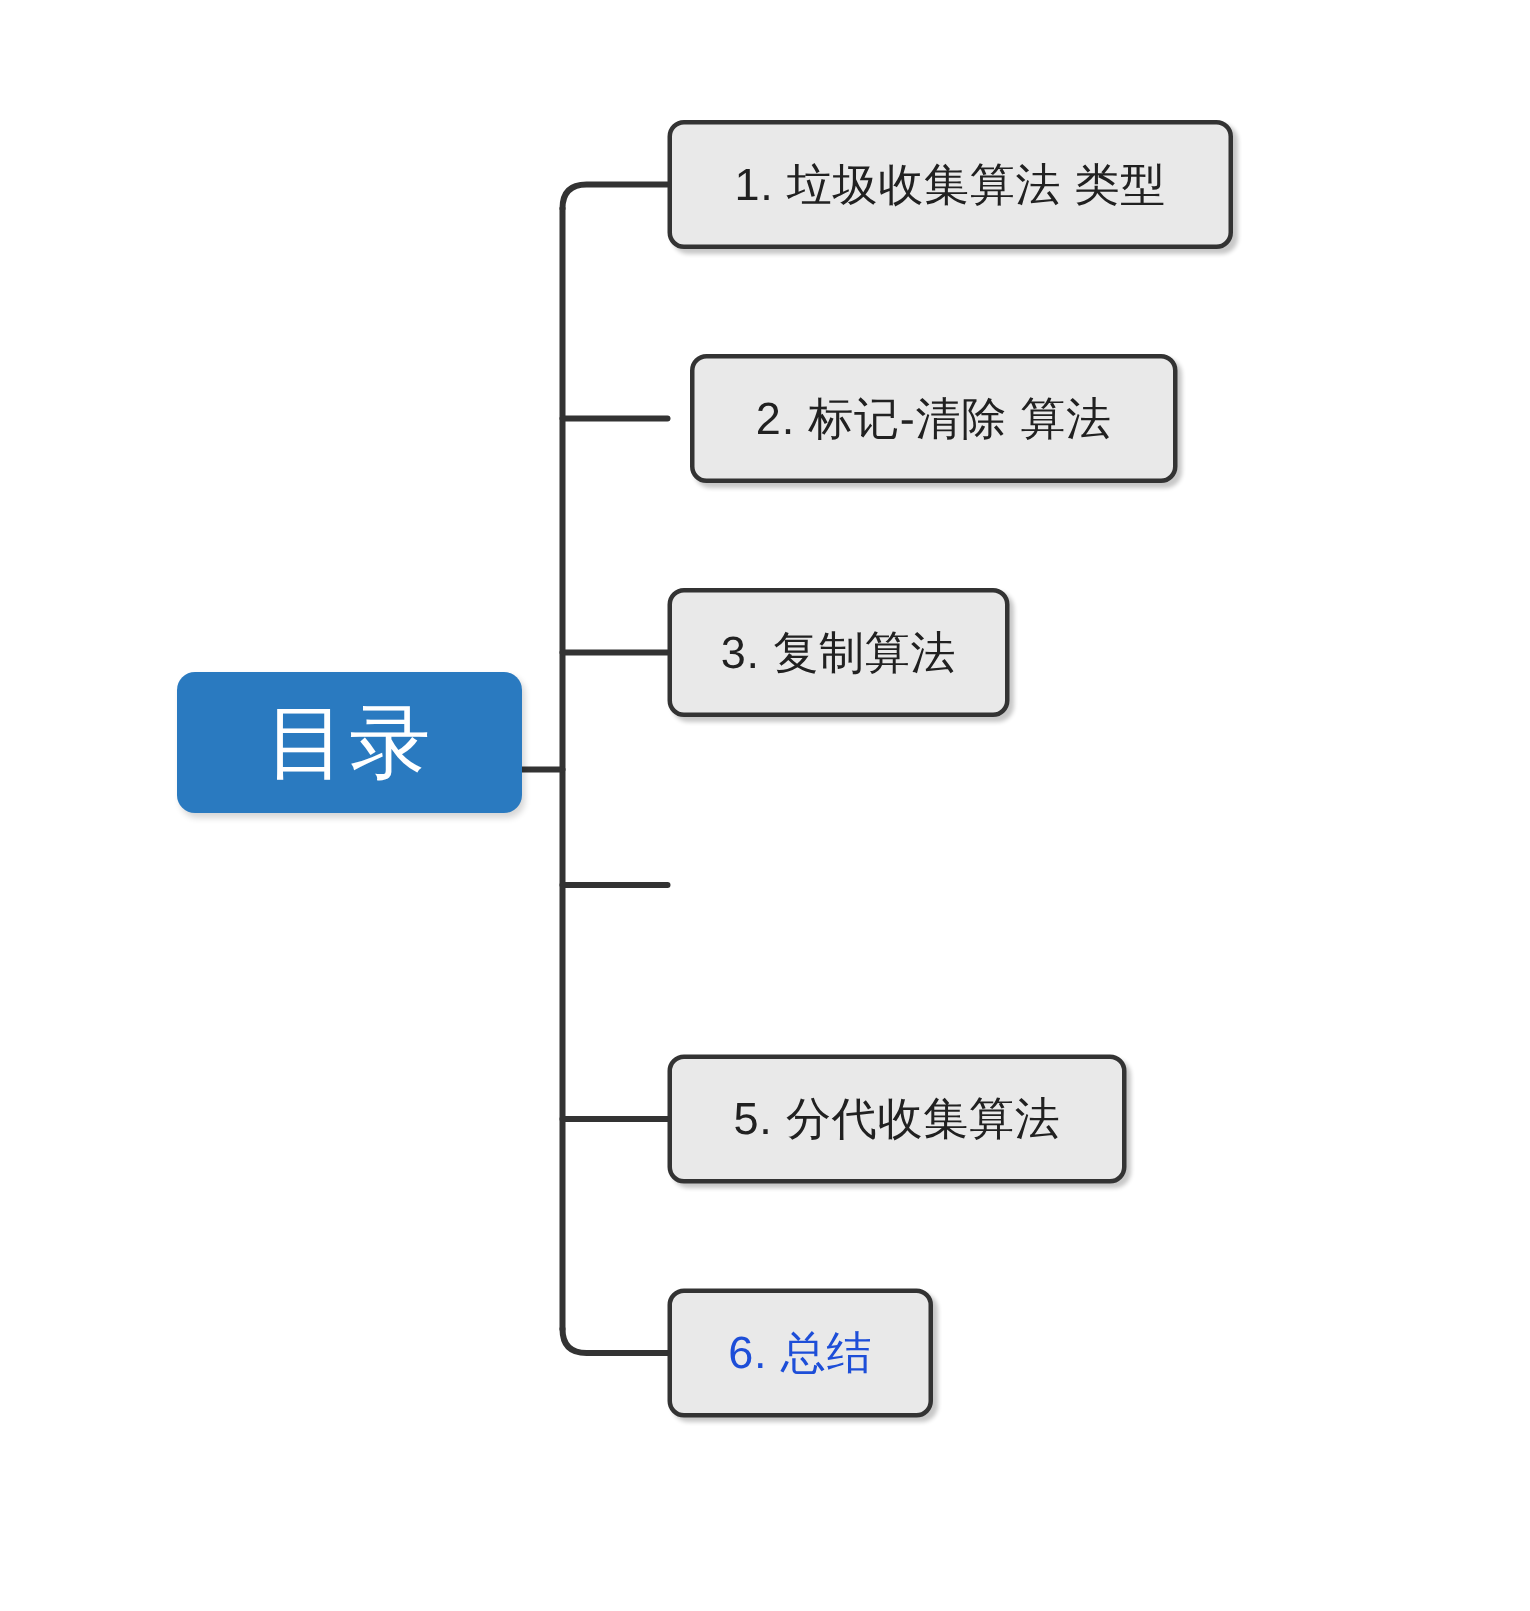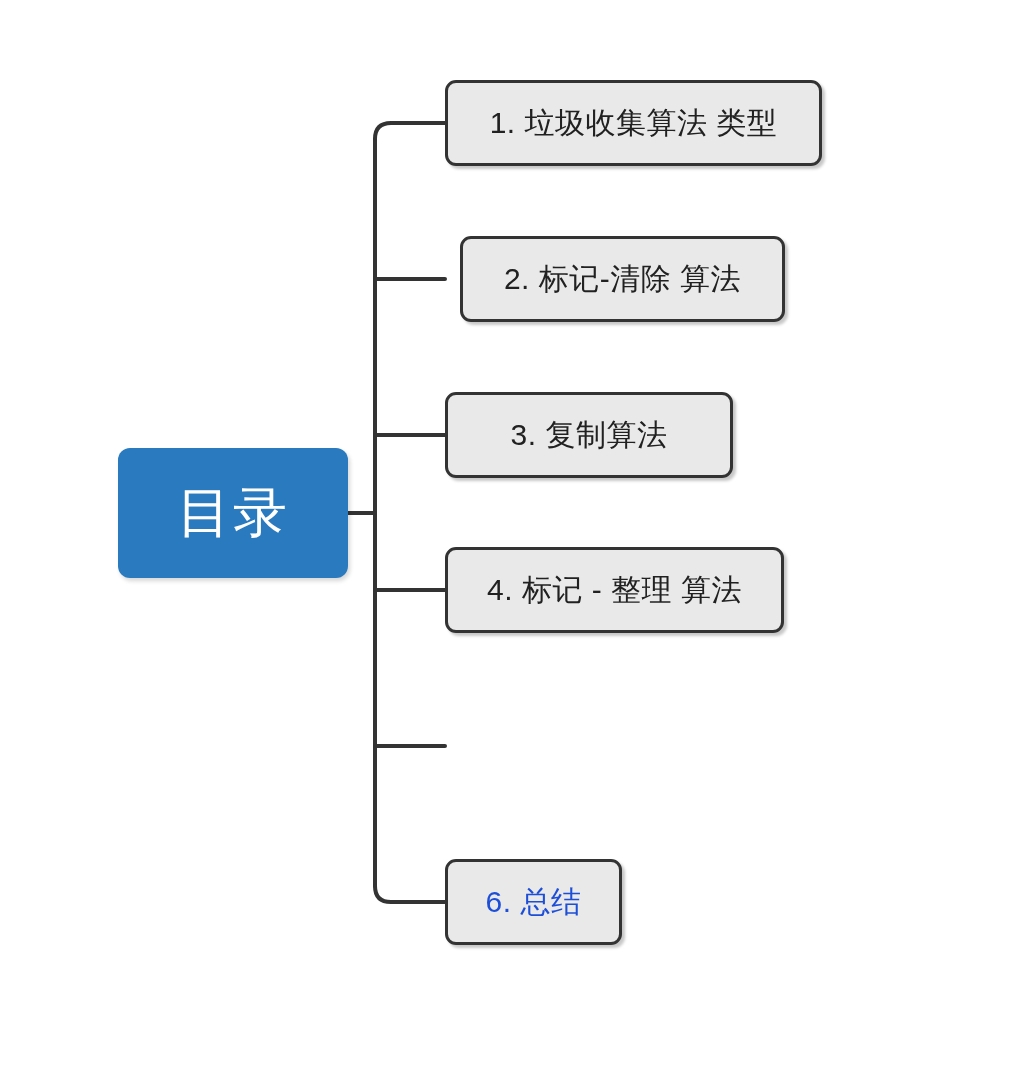--- a/index.html
+++ b/index.html
@@ -64,38 +64,38 @@
       <path d="M 375 139 L 375 886" fill="none" stroke="#333333" stroke-width="4" stroke-linecap="round"></path>
       <path d="M 348 513 L 375 513" fill="none" stroke="#333333" stroke-width="4" stroke-linecap="round"></path>
       <path d="M 375 139 Q 375 123 391 123 L 445 123" fill="none" stroke="#333333" stroke-width="4" stroke-linecap="round"></path>
       <path d="M 375 279 L 445 279" fill="none" stroke="#333333" stroke-width="4" stroke-linecap="round"></path>
       <path d="M 375 435 L 445 435" fill="none" stroke="#333333" stroke-width="4" stroke-linecap="round"></path>
       <path d="M 375 590 L 445 590" fill="none" stroke="#333333" stroke-width="4" stroke-linecap="round"></path>
       <path d="M 375 746 L 445 746" fill="none" stroke="#333333" stroke-width="4" stroke-linecap="round"></path>
       <path d="M 375 886 Q 375 902 391 902 L 445 902" fill="none" stroke="#333333" stroke-width="4" stroke-linecap="round"></path>
     </svg>
 
-  <div class="node node-root" id="root-node" style="left: 118px; top: 448px; width: 230px; height: 130px; background: rgb(42, 122, 192); color: rgb(255, 255, 255);">
+  <div class="node node-root" id="root-node" style="left: 118px; top: 448px; width: 230px; height: 94px; background: rgb(42, 122, 192); color: rgb(255, 255, 255);">
     <span class="node-label">目录</span>
   </div>
 
   <div class="node node-child" id="child-0" style="left: 445px; top: 80px; width: 377px; height: 86px; background: rgb(233, 233, 233); border-color: rgb(51, 51, 51); color: rgb(33, 33, 33); border-radius: 11px;">
     <span class="node-label">1. 垃圾收集算法 类型</span>
   </div>
 
   <div class="node node-child" id="child-1" style="left: 445px; top: 236px; width: 325px; height: 86px; background: rgb(233, 233, 233); border-color: rgb(51, 51, 51); color: rgb(33, 33, 33); border-radius: 11px; margin-left: 15px;">
     <span class="node-label">2. 标记-清除 算法</span>
   </div>
 
-  <div class="node node-child" id="child-2" style="left: 445px; top: 392px; width: 288px; height: 86px; background: rgb(233, 233, 233); border-color: rgb(51, 51, 51); color: rgb(33, 33, 33); border-radius: 11px;">
+  <div class="node node-child" id="child-2" style="left: 445px; top: 392px; width: 228px; height: 86px; background: rgb(233, 233, 233); border-color: rgb(51, 51, 51); color: rgb(33, 33, 33); border-radius: 11px;">
     <span class="node-label">3. 复制算法</span>
   </div>
 
-  <div class="node node-child" id="child-3" style="left: 445px; top: 547px; width: 339px; height: 86px; background: rgb(233, 233, 233); border-color: rgb(51, 51, 51); color: rgb(33, 33, 33); border-radius: 11px;">
-    <span class="node-label">4. 标记 - 整理 算法</span>
+
+  <div class="node node-child" id="child-4" style="left: 445px; top: 703px; width: 306px; height: 86px; background: rgb(233, 233, 233); border-color: rgb(51, 51, 51); color: rgb(33, 33, 33); border-radius: 11px;">
+    <span class="node-label">5. 分代收集算法</span>
   </div>
-
 
   <div class="node node-child" id="child-5" style="left: 445px; top: 859px; width: 177px; height: 86px; background: rgb(233, 233, 233); border-color: rgb(51, 51, 51); color: #1d4ed8; border-radius: 11px;">
     <span class="node-label">6. 总结</span>
   </div>
 
 </div>
 
 </body></html>

